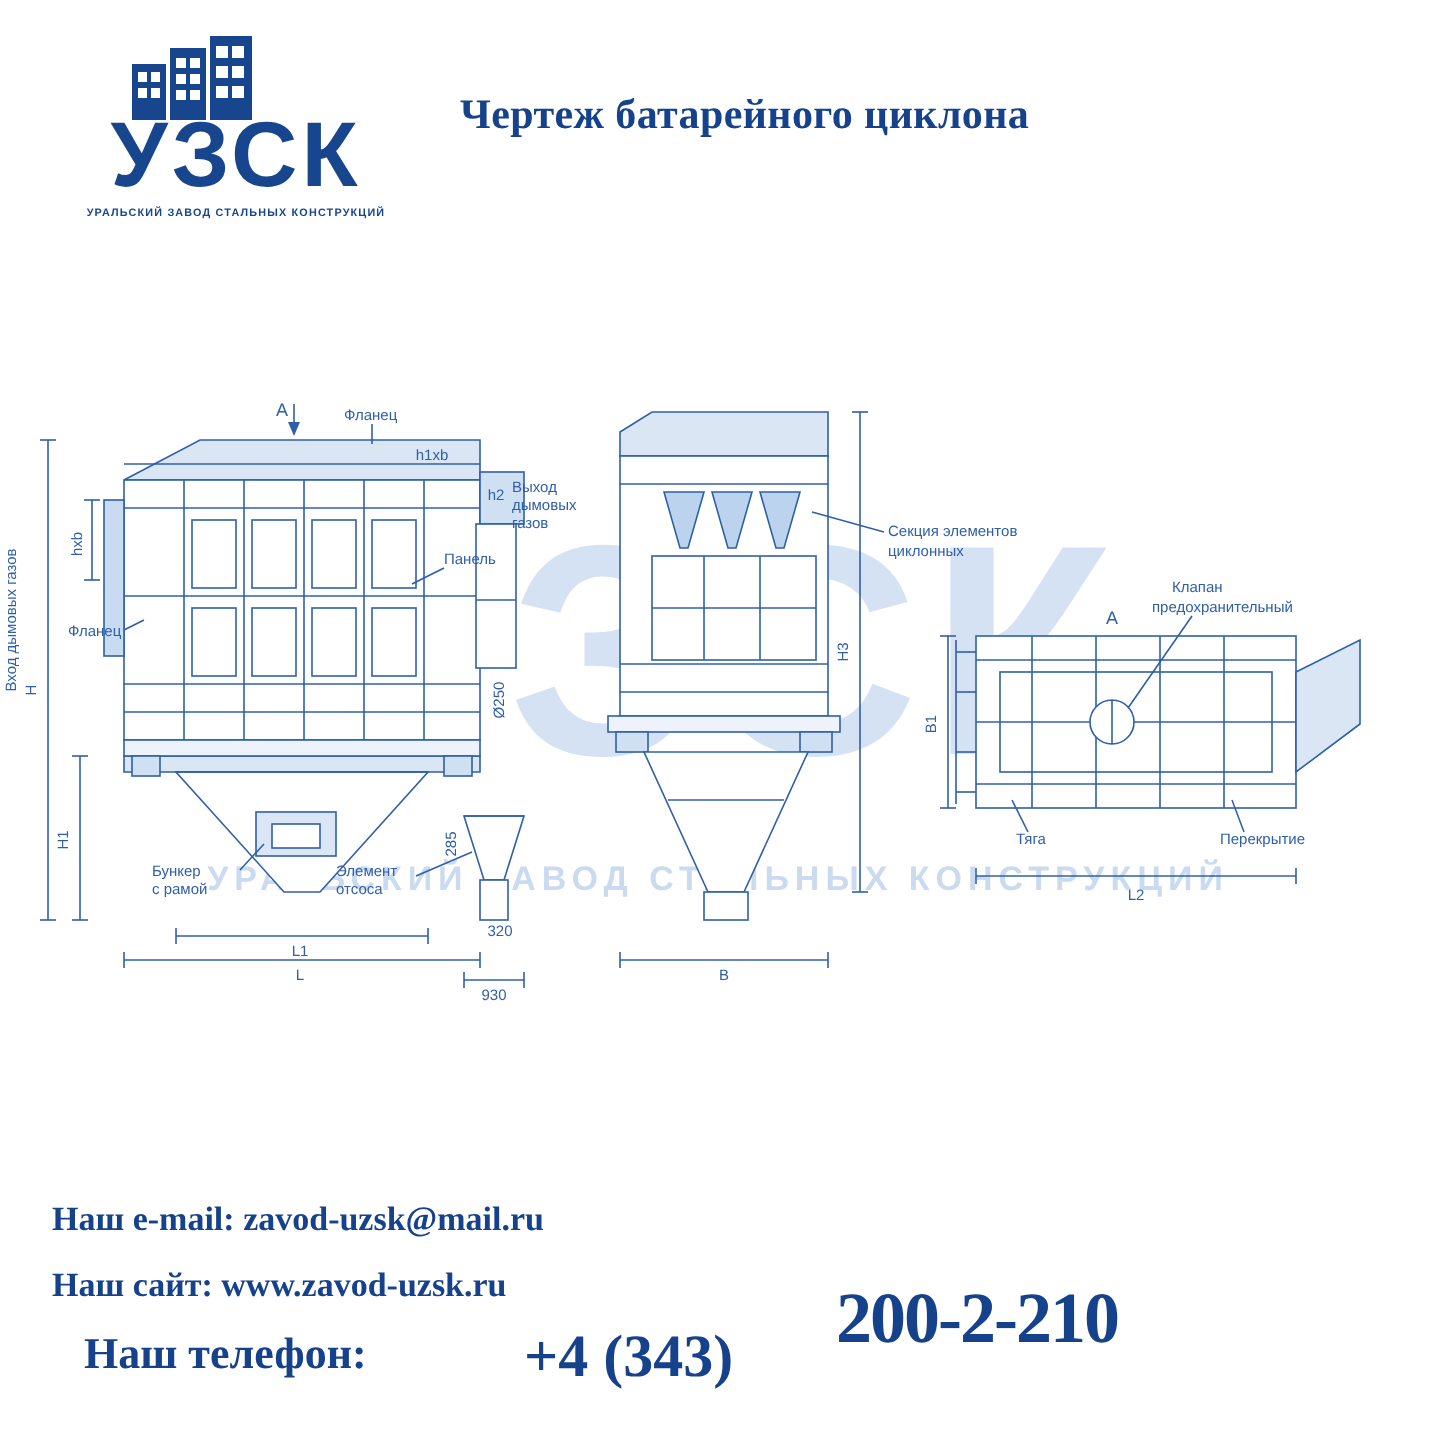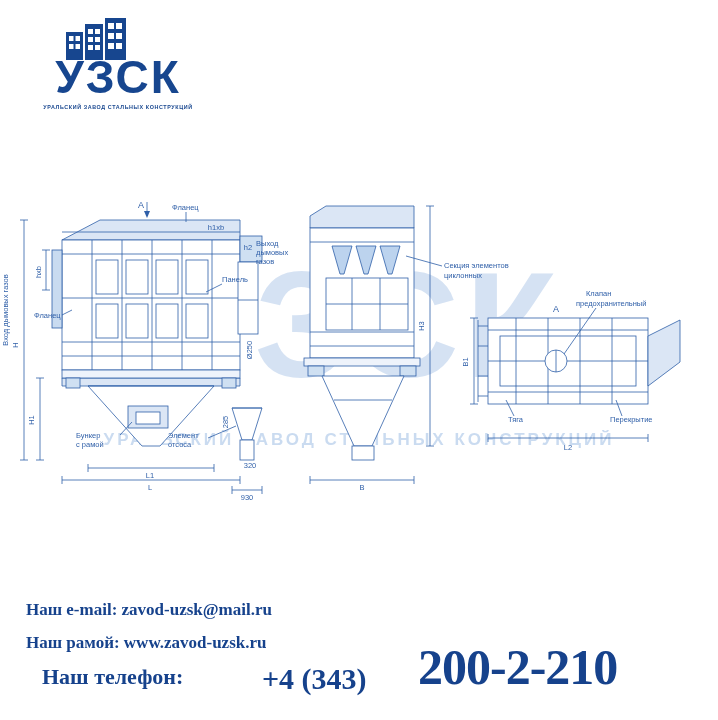--- a/index.html
+++ b/index.html
@@ -142,21 +142,21 @@
   .f-phone-label { left: 26px; top: 84px; font-size: 22px; margin-left: 16px; }
   .f-phone-code {
     left: 262px; top: 82px;
     font-size: 30px;
     color: #16428c;
     font-family: "Liberation Serif", serif;
     font-weight: bold;
   }
   .f-phone-num {
     left: 418px; top: 58px;
-    font-size: 50px;
+    font-size: 36px;
     letter-spacing: -1px;
     color: #16428c;
     font-family: "Liberation Serif", serif;
     font-weight: bold;
   }
 </style>
 </head>
 <body>
 
 <div class="page">
@@ -180,20 +180,21 @@
         <rect x="42" y="5" width="6" height="6" fill="#ffffff"></rect>
         <rect x="50" y="5" width="6" height="6" fill="#ffffff"></rect>
         <rect x="42" y="15" width="6" height="6" fill="#ffffff"></rect>
         <rect x="50" y="15" width="6" height="6" fill="#ffffff"></rect>
         <rect x="42" y="25" width="6" height="6" fill="#ffffff"></rect>
         <rect x="50" y="25" width="6" height="6" fill="#ffffff"></rect>
       </svg>
       <div class="logo-text">УЗСК</div>
       <div class="logo-sub">УРАЛЬСКИЙ ЗАВОД СТАЛЬНЫХ КОНСТРУКЦИЙ</div>
     </div>
+    <div class="title">Чертеж батарейного циклона</div>
   </div>
 
   <div class="watermark">
     <div class="wm-text">УЗСК</div>
     <div class="wm-sub">УРАЛЬСКИЙ ЗАВОД СТАЛЬНЫХ КОНСТРУКЦИЙ</div>
   </div>
 
   <div class="drawing">
     <svg width="718" height="380" viewBox="0 0 718 380">
       <g stroke="#2f5fa8" fill="none" stroke-width="0.8" font-family="Liberation Sans, sans-serif" font-size="7.5">
@@ -386,20 +387,20 @@
         <text x="568" y="300" fill="#2f5fa8" stroke="none" text-anchor="middle">L2</text>
       </g>
     </svg>
   </div>
 
   <div class="footer">
     <div class="f-line f-email">
       <span>Наш e-mail: </span><span>zavod-uzsk@mail.ru</span>
     </div>
     <div class="f-line f-site">
-      <span>Наш рамой: </span><span>www.zavod-uzsk.ru</span>
+      <span>Наш сайт: </span><span>www.zavod-uzsk.ru</span>
     </div>
     <div class="f-line f-phone-label">Наш телефон:</div>
     <div class="f-line f-phone-code">+4 (343)</div>
     <div class="f-line f-phone-num">200-2-210</div>
   </div>
 
 </div>
 
 </body></html>

